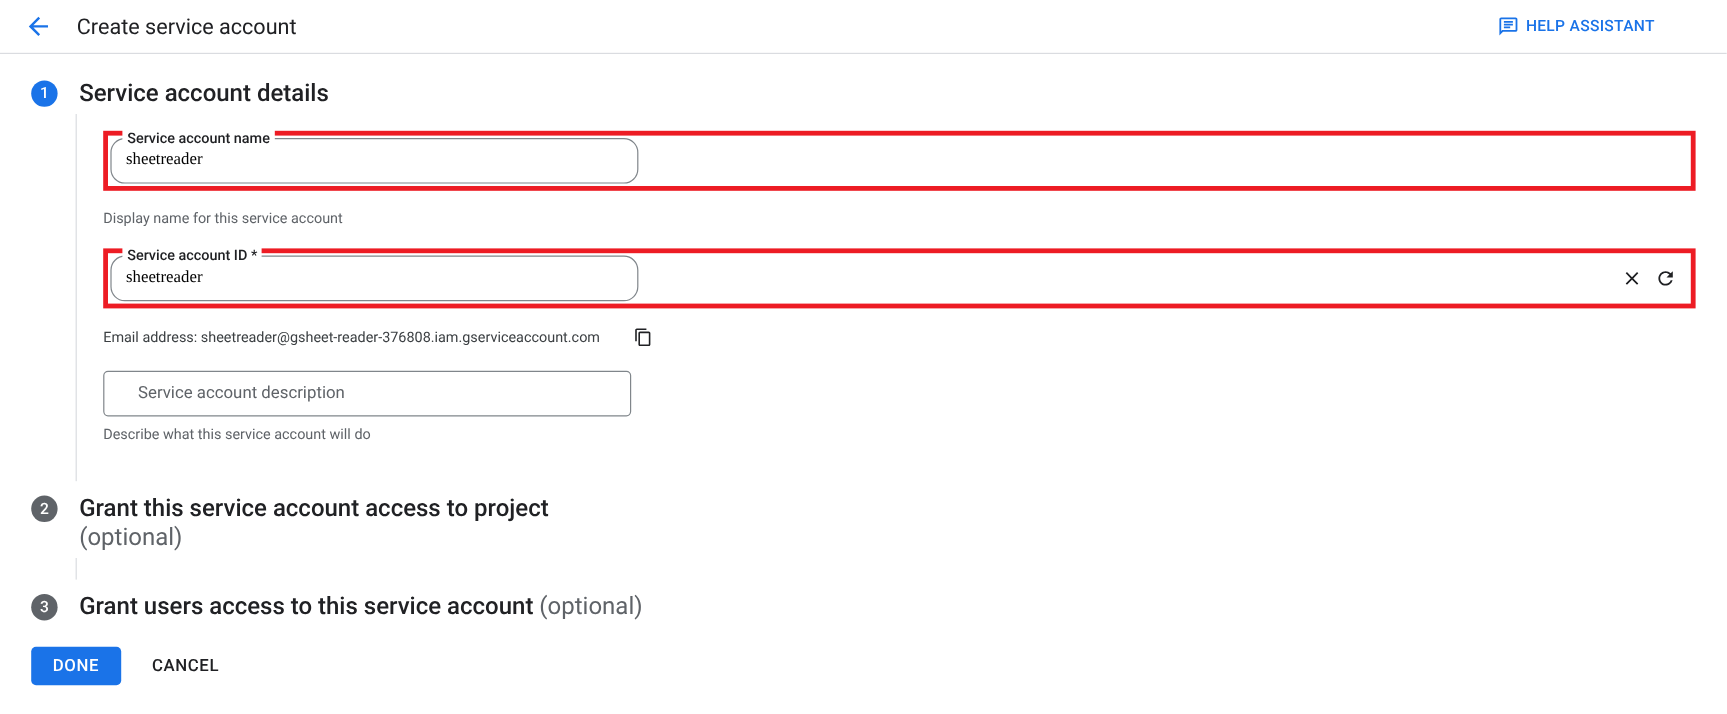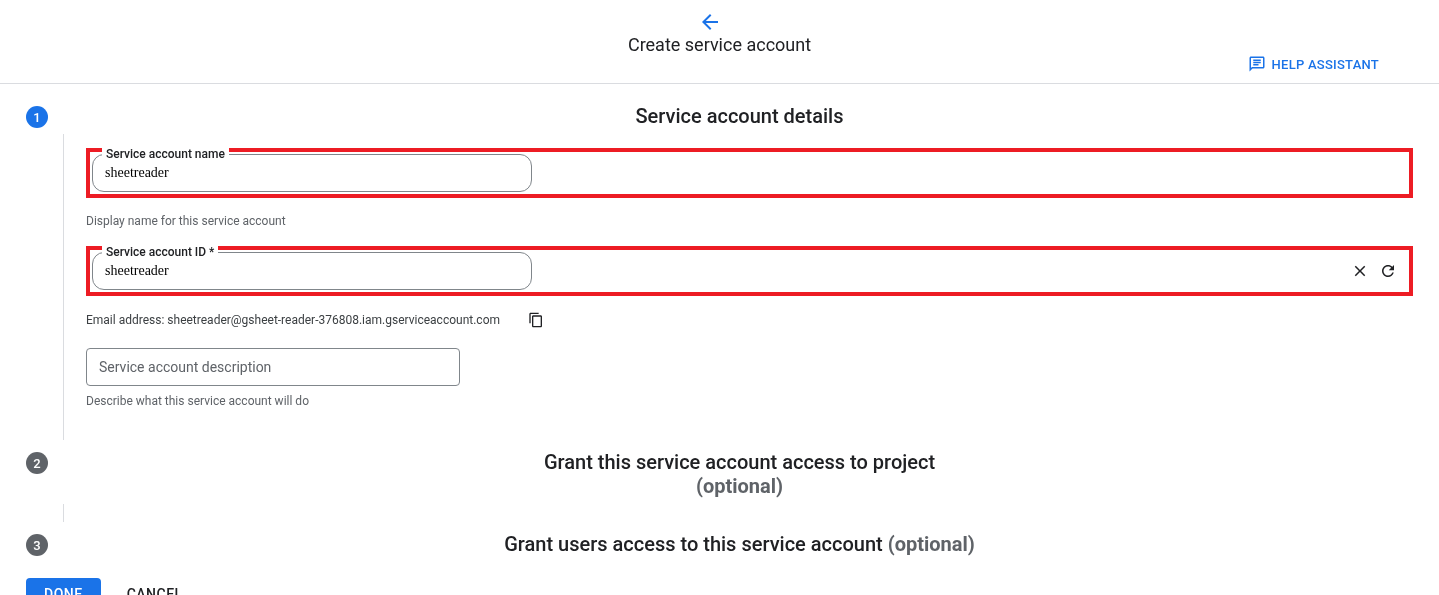--- a/index.html
+++ b/index.html
@@ -11,21 +11,20 @@
       font-family: 'Google Sans', Roboto, Arial, sans-serif;
       font-size: 14px;
       color: #202124;
       background: #fff;
     }
     .header {
       display: flex;
       align-items: center;
       padding: 10px 20px;
       border-bottom: 1px solid #dadce0;
-      flex-direction: column;
     }
     .back-arrow {
       color: #1a73e8;
       cursor: pointer;
       margin-right: 20px;
       display: flex;
       align-items: center;
     }
     .back-arrow svg {
       fill: #1a73e8;
@@ -73,30 +72,29 @@
       margin-top: 2px;
     }
     .step-number.active {
       background: #1a73e8;
     }
     .step-number.inactive {
       background: #5f6368;
     }
     .step-body {
       flex: 1;
-      text-align: center;
     }
     .step-title {
       font-size: 20px;
       font-weight: 500;
       color: #202124;
     }
     .optional {
       color: #5f6368;
-      font-weight: 700;
+      font-weight: 400;
     }
     .step-connector {
       width: 1px;
       background: #dadce0;
       margin-left: 37px;
       height: 18px;
     }
     .step1-content {
       border-left: 1px solid #dadce0;
       margin-left: 37px;
@@ -171,22 +169,22 @@
       margin-bottom: 20px;
     }
     .copy-icon {
       cursor: pointer;
       display: flex;
     }
     .copy-icon svg {
       fill: #202124;
     }
     .placeholder-input {
-      width: 374px;
-      padding: 10px 12px;
+      width: 440px;
+      padding: 10px 28px;
       border: 1px solid #80868b;
       border-radius: 4px;
       font-size: 14px;
       outline: none;
       font-family: inherit;
     }
     .placeholder-input::placeholder {
       color: #5f6368;
     }
     .create-continue-wrapper {

